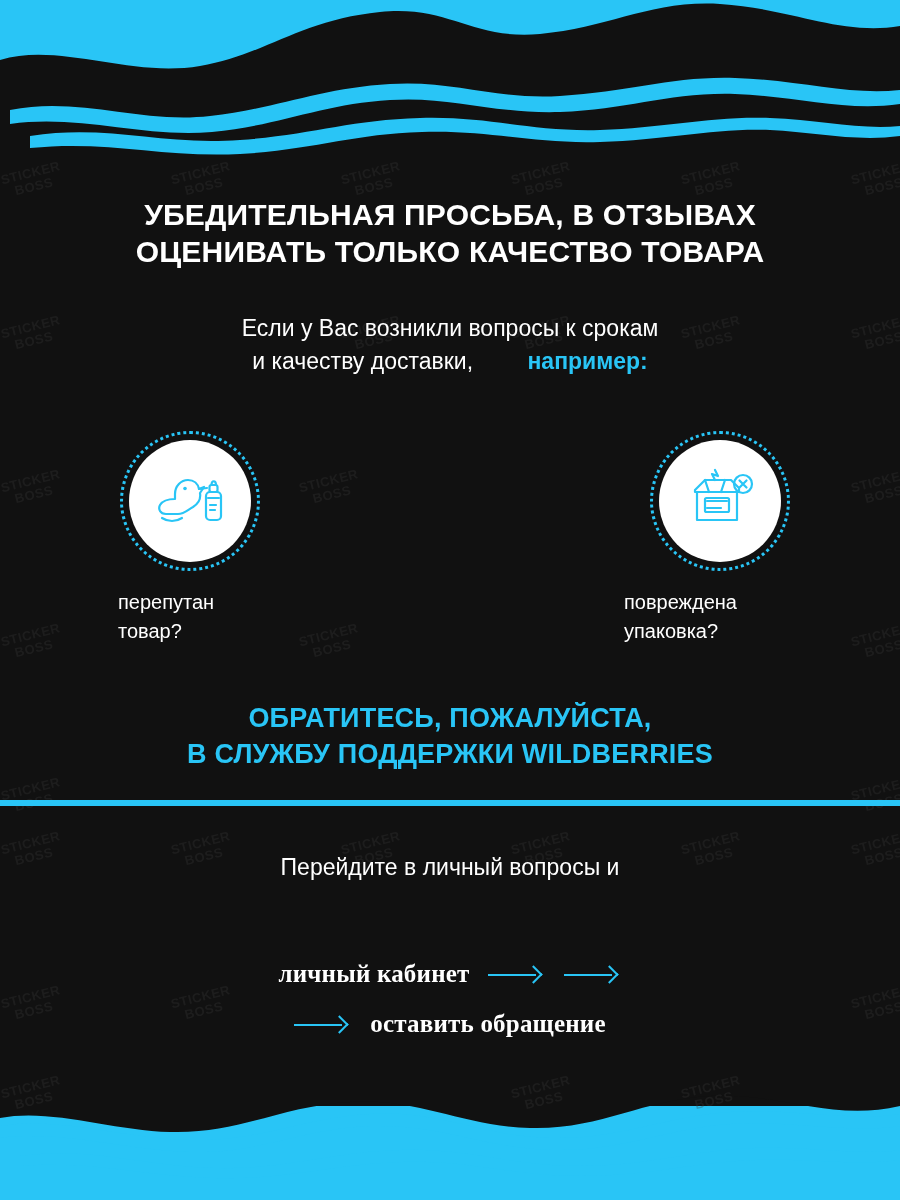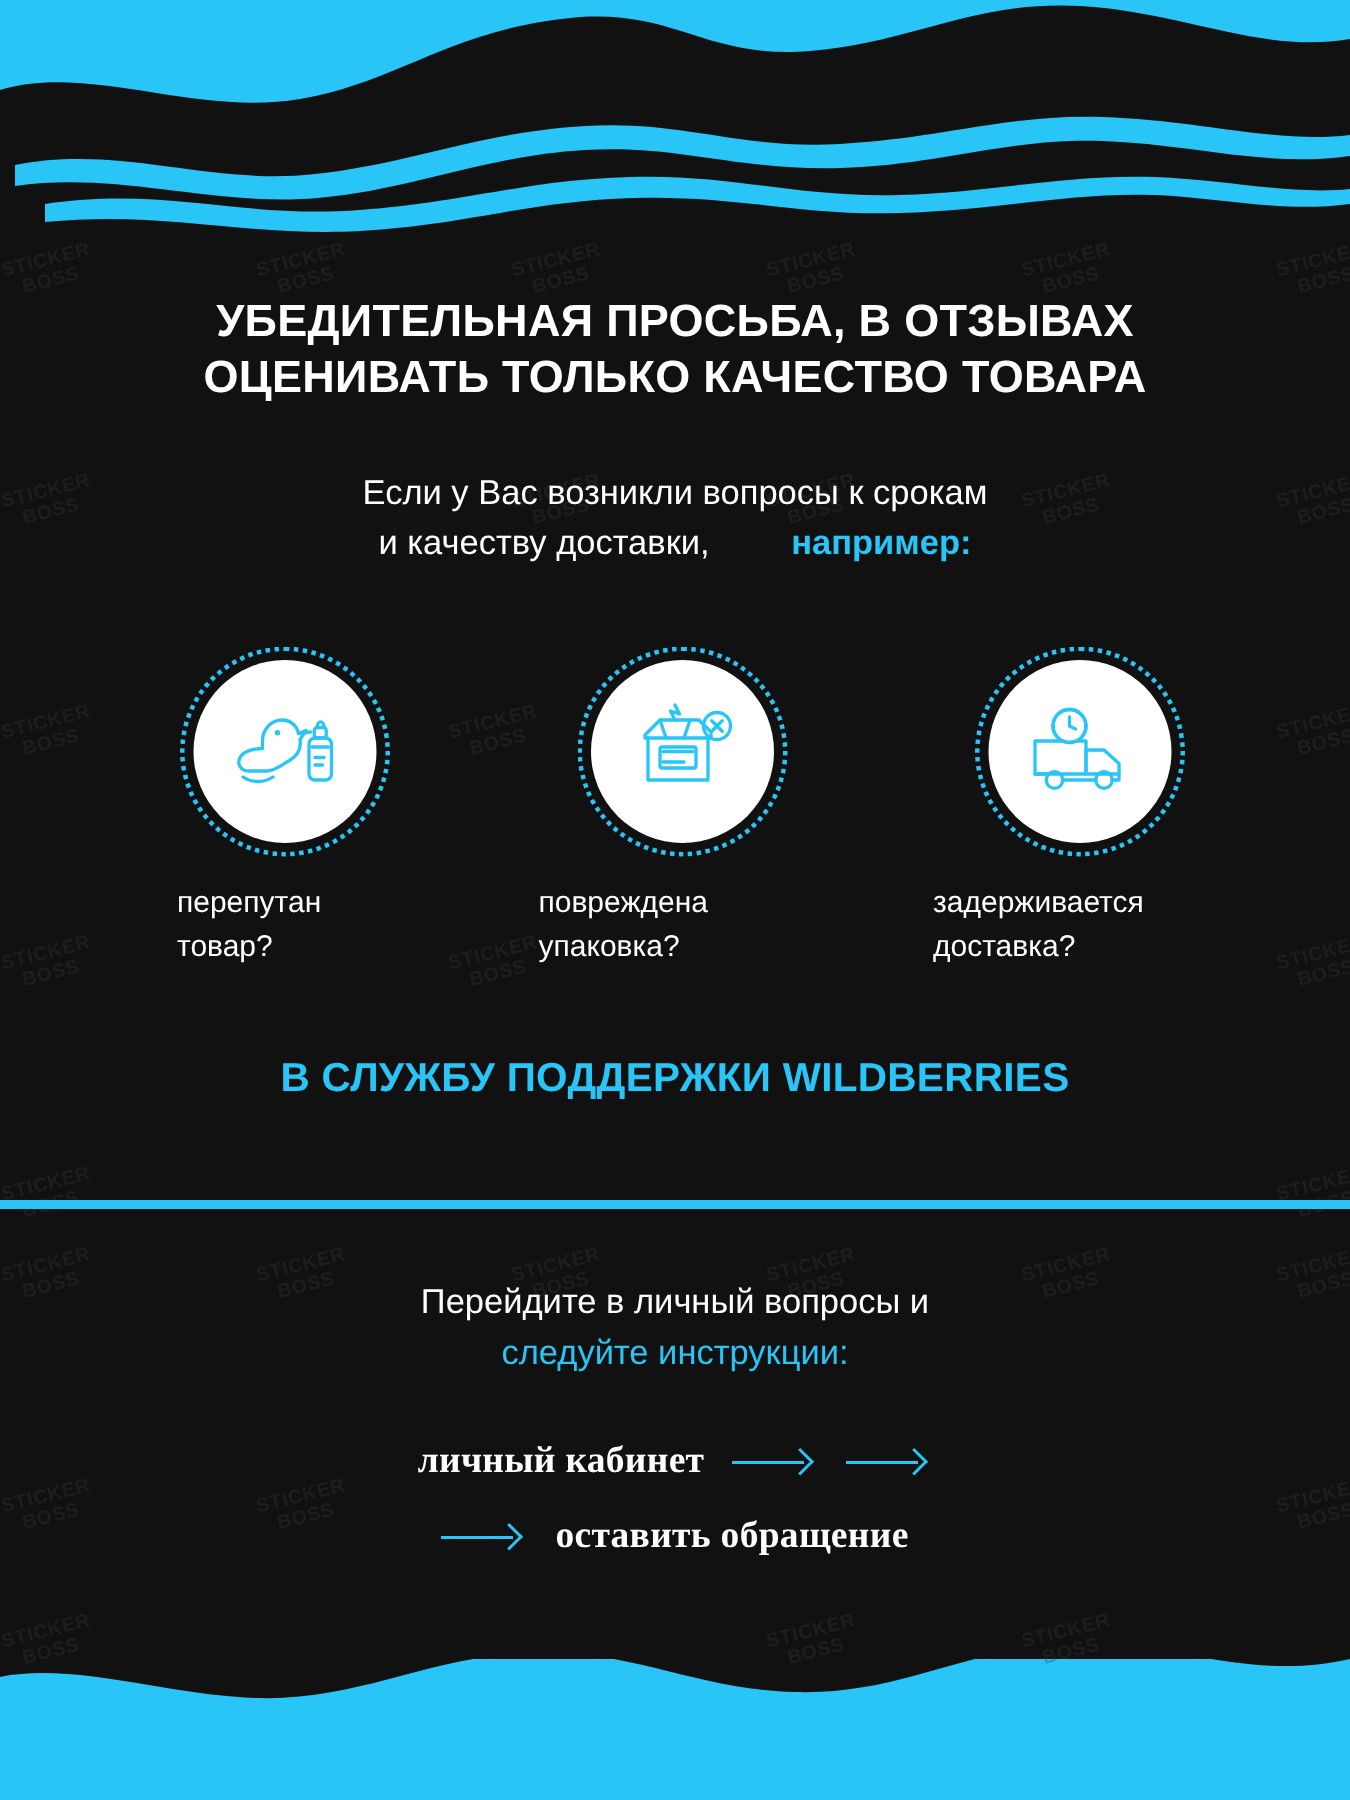--- a/index.html
+++ b/index.html
@@ -380,50 +380,32 @@
             <path d="M30 12 L27 6 L33 8 L30 2"></path>
 
             <circle cx="58" cy="16" r="9"></circle>
             <path d="M54.5 12.5 L61.5 19.5 M61.5 12.5 L54.5 19.5"></path>
           </svg>
         </div>
         <div class="icon-caption cap-mid">повреждена
 упаковка?</div>
       </div>
 
-      <div class="icon-item">
-        <div class="icon-circle">
-          <svg width="72" height="62" viewBox="0 0 72 62" fill="none" stroke="#29C5F6" stroke-width="2.2" stroke-linecap="round" stroke-linejoin="round">
-
-            <path d="M6 24 L40 24 L40 46 L6 46 Z"></path>
-            <path d="M40 30 L52 30 L62 39 L62 46 L40 46 Z"></path>
-            <circle cx="19" cy="50" r="5.5"></circle>
-            <circle cx="52" cy="50" r="5.5"></circle>
-            <path d="M24.5 50 L46.5 50 M6 46 L13.5 46 M57.5 50 L62 50 L62 46"></path>
-
-            <circle cx="29" cy="14" r="11" fill="#ffffff"></circle>
-            <circle cx="29" cy="14" r="11"></circle>
-            <path d="M29 8 L29 14 L33 16"></path>
-          </svg>
-        </div>
-        <div class="icon-caption cap-right">задерживается
-доставка?</div>
-      </div>
 
     </div>
 
     <div class="cta">
+      <div>ОБРАТИТЕСЬ, ПОЖАЛУЙСТА,</div>
       <div>В СЛУЖБУ ПОДДЕРЖКИ WILDBERRIES</div>
     </div>
 
     <div class="divider"></div>
 
     <div class="lower-text">
       <div>Перейдите в личный вопросы и</div>
-      <div class="accent">следуйте инструкции:</div>
     </div>
 
     <div class="steps">
       <div class="steps-row">
         <span class="step">личный кабинет</span>
         <span class="arrow"></span>
         <span class="arrow"></span>
       </div>
       <div class="steps-row">
         <span class="arrow"></span>

